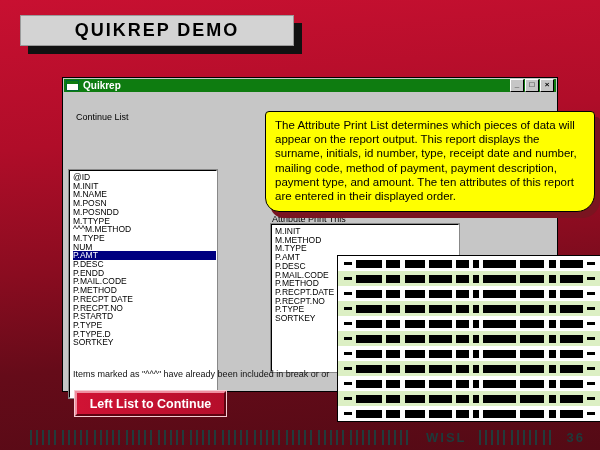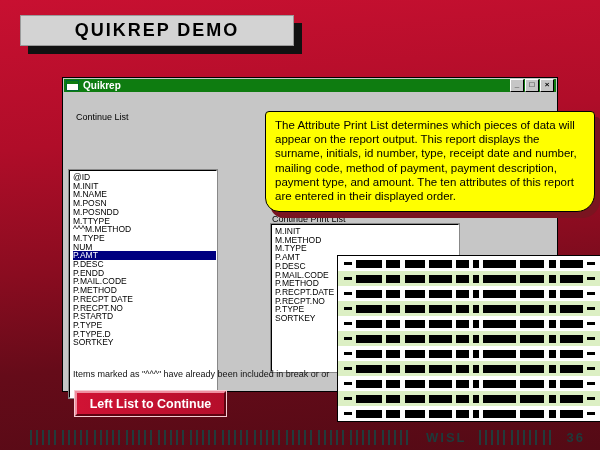--- a/index.html
+++ b/index.html
@@ -99,21 +99,21 @@
       <div class="lb-item">P.RECPT DATE</div>
       <div class="lb-item">P.RECPT.NO</div>
       <div class="lb-item">P.STARTD</div>
       <div class="lb-item">P.TYPE</div>
       <div class="lb-item">P.TYPE.D</div>
       <div class="lb-item">SORTKEY</div>
     </div>
 
   <div class="xfer-btn">↘</div>
 
-  <div class="small-label" style="left:209px;top:136px;">Continue Print List</div>
+  <div class="small-label" style="left:209px;top:136px;">Attribute Print This</div>
 
   <div class="listbox" style="left:208px;top:146px;width:183px;height:144px;" id="right-list">
       <div class="lb-item">M.INIT</div>
       <div class="lb-item">M.METHOD</div>
       <div class="lb-item">M.TYPE</div>
       <div class="lb-item">P.AMT</div>
       <div class="lb-item">P.DESC</div>
       <div class="lb-item">P.MAIL.CODE</div>
       <div class="lb-item">P.METHOD</div>
       <div class="lb-item">P.RECPT.DATE</div>

